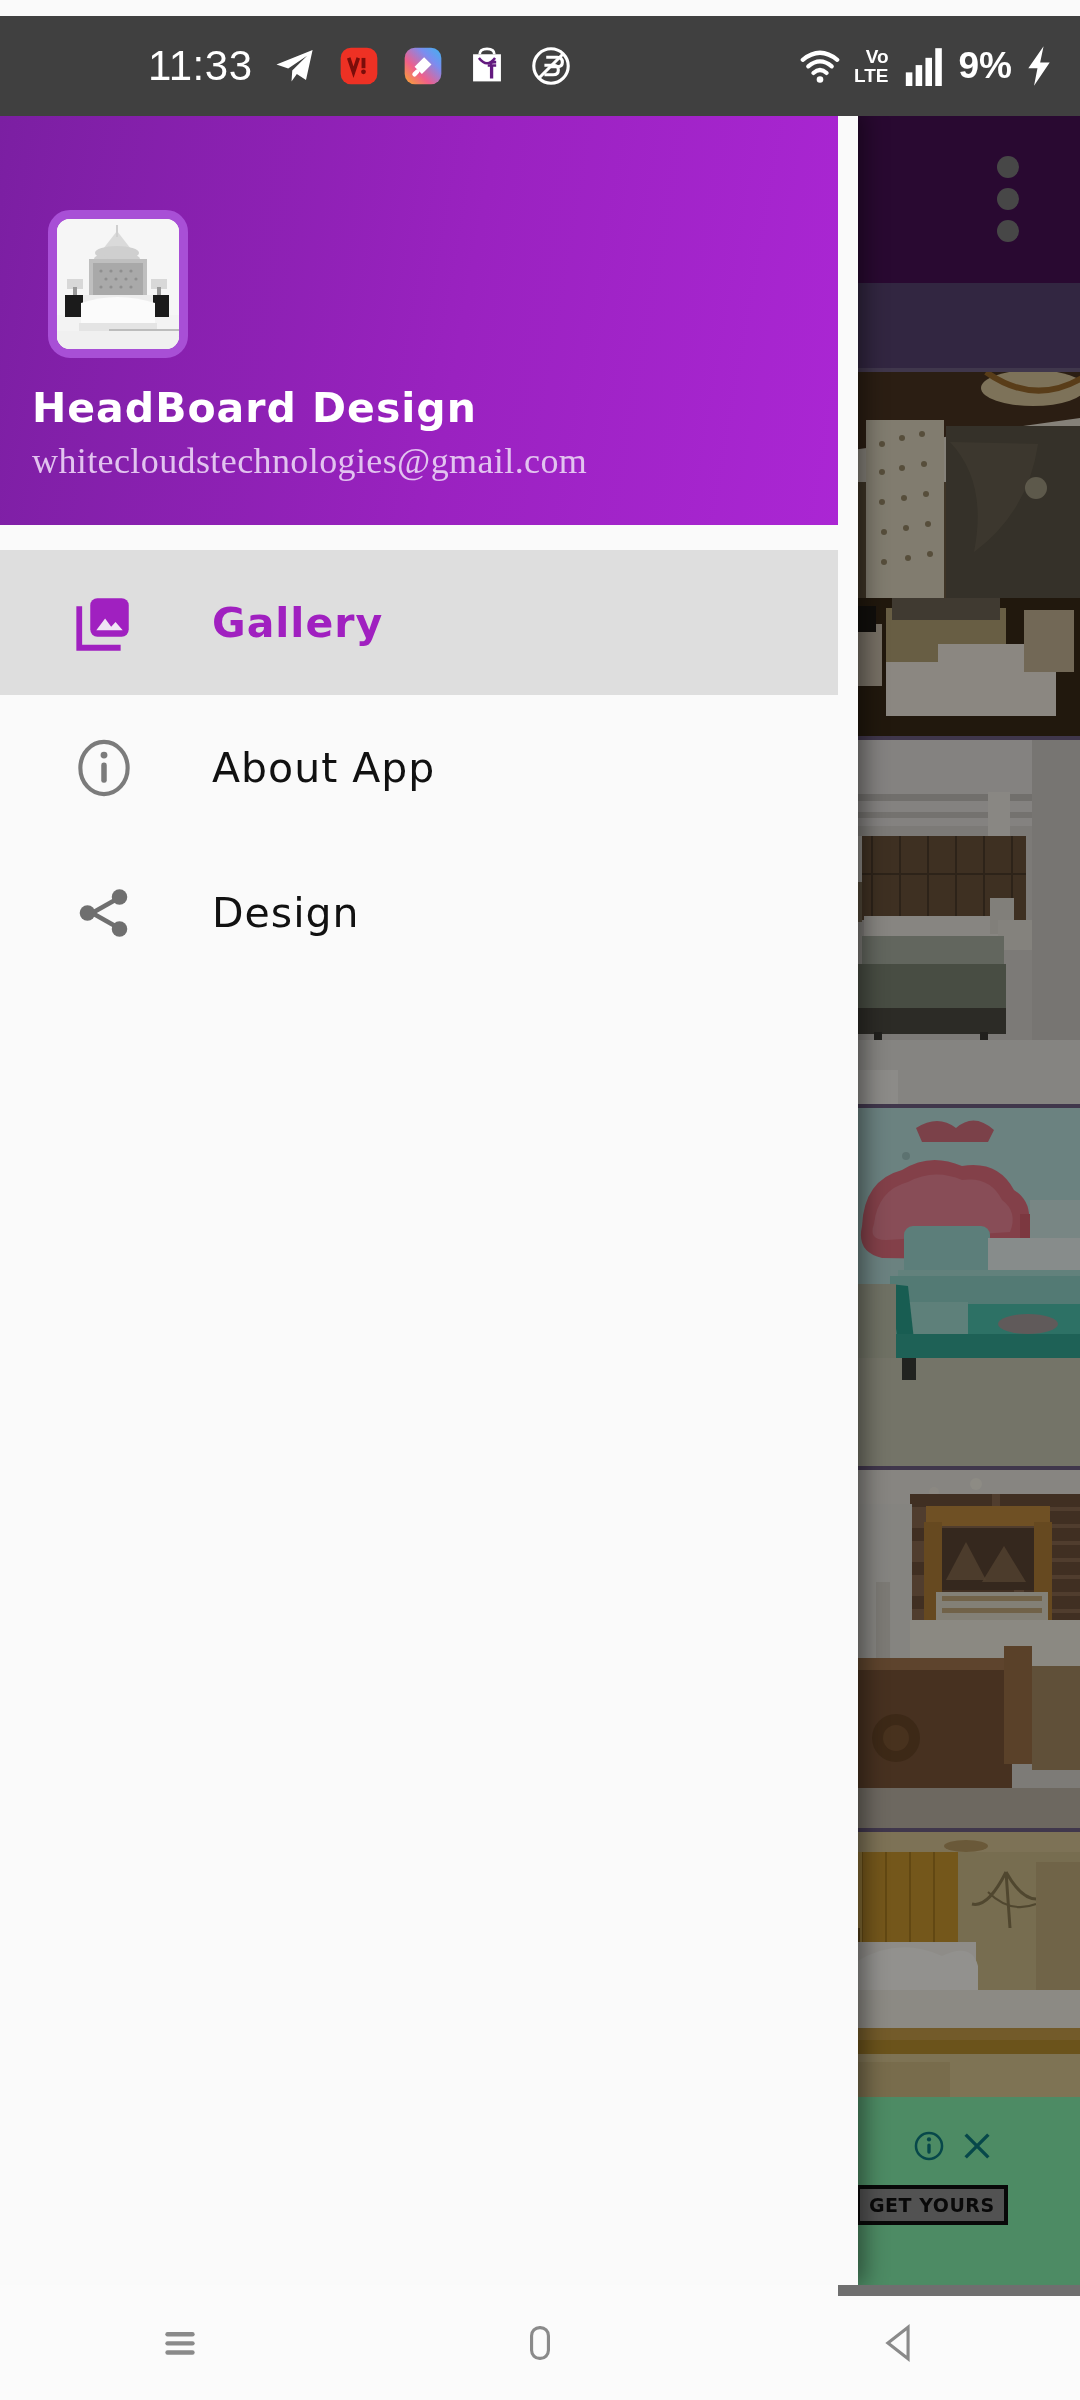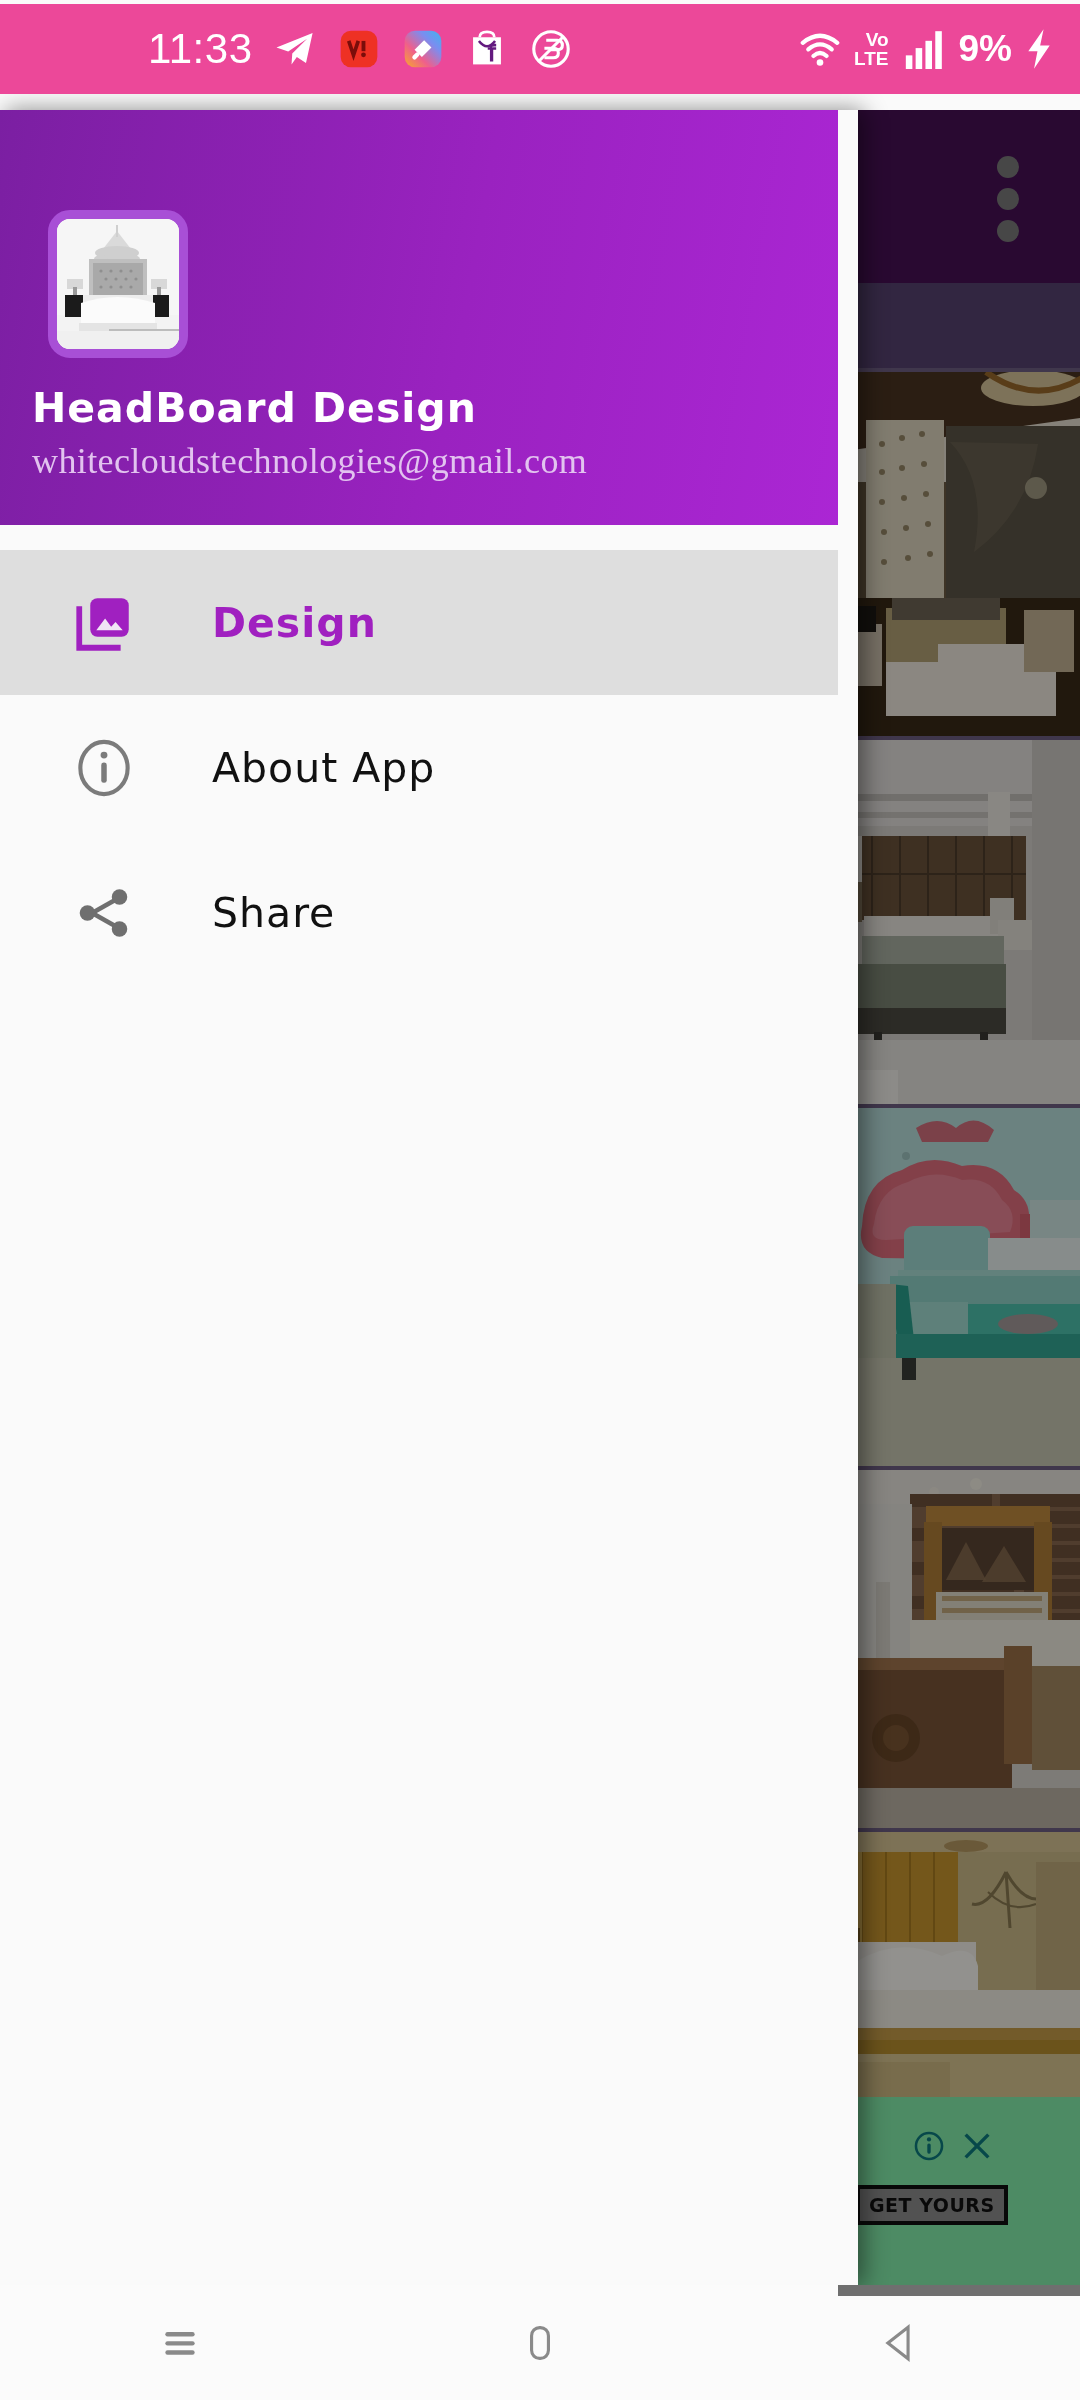--- a/index.html
+++ b/index.html
@@ -9,22 +9,22 @@
     background:#ffffff;
     overflow:hidden;
     position:relative;
   }
 
   
   #phone { position:absolute; inset:0; width:1080px; height:2400px; overflow:hidden; background:#fafafa; }
 
   
   #statusbar {
-    position:absolute; top:4px; left:0; width:1080px; height:90px;
-    background:#ec4899; z-index:60;
+    position:absolute; top:16px; left:0; width:1080px; height:100px;
+    background:#404040; z-index:60;
     display:flex; align-items:center;
   }
   #sb-left { display:flex; align-items:center; gap:20px; margin-left:148px; }
   #sb-time { color:#fff; font-size:42px; font-weight:400; letter-spacing:0.5px;
              font-family:"Liberation Sans", sans-serif; }
   .sb-ico { width:44px; height:44px; display:block; }
   #sb-right { position:absolute; right:26px; display:flex; align-items:center; gap:12px; }
   #volte { color:#fff; font-size:19px; line-height:19px; font-weight:700;
            font-family:"Liberation Sans", sans-serif; text-align:right; }
   #batt { color:#fff; font-size:37px; font-weight:700; font-family:"Liberation Sans", sans-serif; }
@@ -404,21 +404,21 @@
     <div id="dlist">
 
       <div class="item sel">
         <div class="iwrap">
           <svg width="66" height="66" viewBox="0 0 24 24">
             <path d="M3 7 L3 21 L17 21" fill="none" stroke="#a020c0" stroke-width="2.1" stroke-linecap="square"></path>
             <rect x="7" y="3" width="14" height="14" rx="2.6" fill="#a020c0"></rect>
             <path d="M9.2 14.6 L12.4 10.4 L14.6 13.4 L16.2 11.6 L18.8 14.6 Z" fill="#f0e4f5"></path>
           </svg>
         </div>
-        <div class="ilabel">Design</div>
+        <div class="ilabel">Gallery</div>
       </div>
 
 
       <div class="item">
         <div class="iwrap">
           <svg width="66" height="66" viewBox="0 0 24 24">
             <ellipse cx="12" cy="12" rx="8.6" ry="9.5" fill="none" stroke="#7b7b7b" stroke-width="1.5"></ellipse>
             <circle cx="12" cy="7.3" r="1.25" fill="#7b7b7b"></circle>
             <rect x="11" y="10" width="2" height="7.4" rx="0.9" fill="#7b7b7b"></rect>
           </svg>
@@ -432,21 +432,21 @@
           <svg width="62" height="62" viewBox="0 0 24 24">
             <g stroke="#6f6f6f" stroke-width="1.8">
               <line x1="7.4" y1="12" x2="17" y2="6.6"></line>
               <line x1="7.4" y1="12" x2="17" y2="17.4"></line>
             </g>
             <circle cx="18" cy="5.8" r="3" fill="#6f6f6f"></circle>
             <circle cx="5.6" cy="12" r="3" fill="#6f6f6f"></circle>
             <circle cx="18" cy="18.2" r="3" fill="#6f6f6f"></circle>
           </svg>
         </div>
-        <div class="ilabel">Share</div>
+        <div class="ilabel">Design</div>
       </div>
 
     </div>
   </div>
 
   <div id="statusbar">
     <div id="sb-left">
       <div id="sb-time">11:33</div>
 
       <svg class="sb-ico" viewBox="0 0 24 24">

